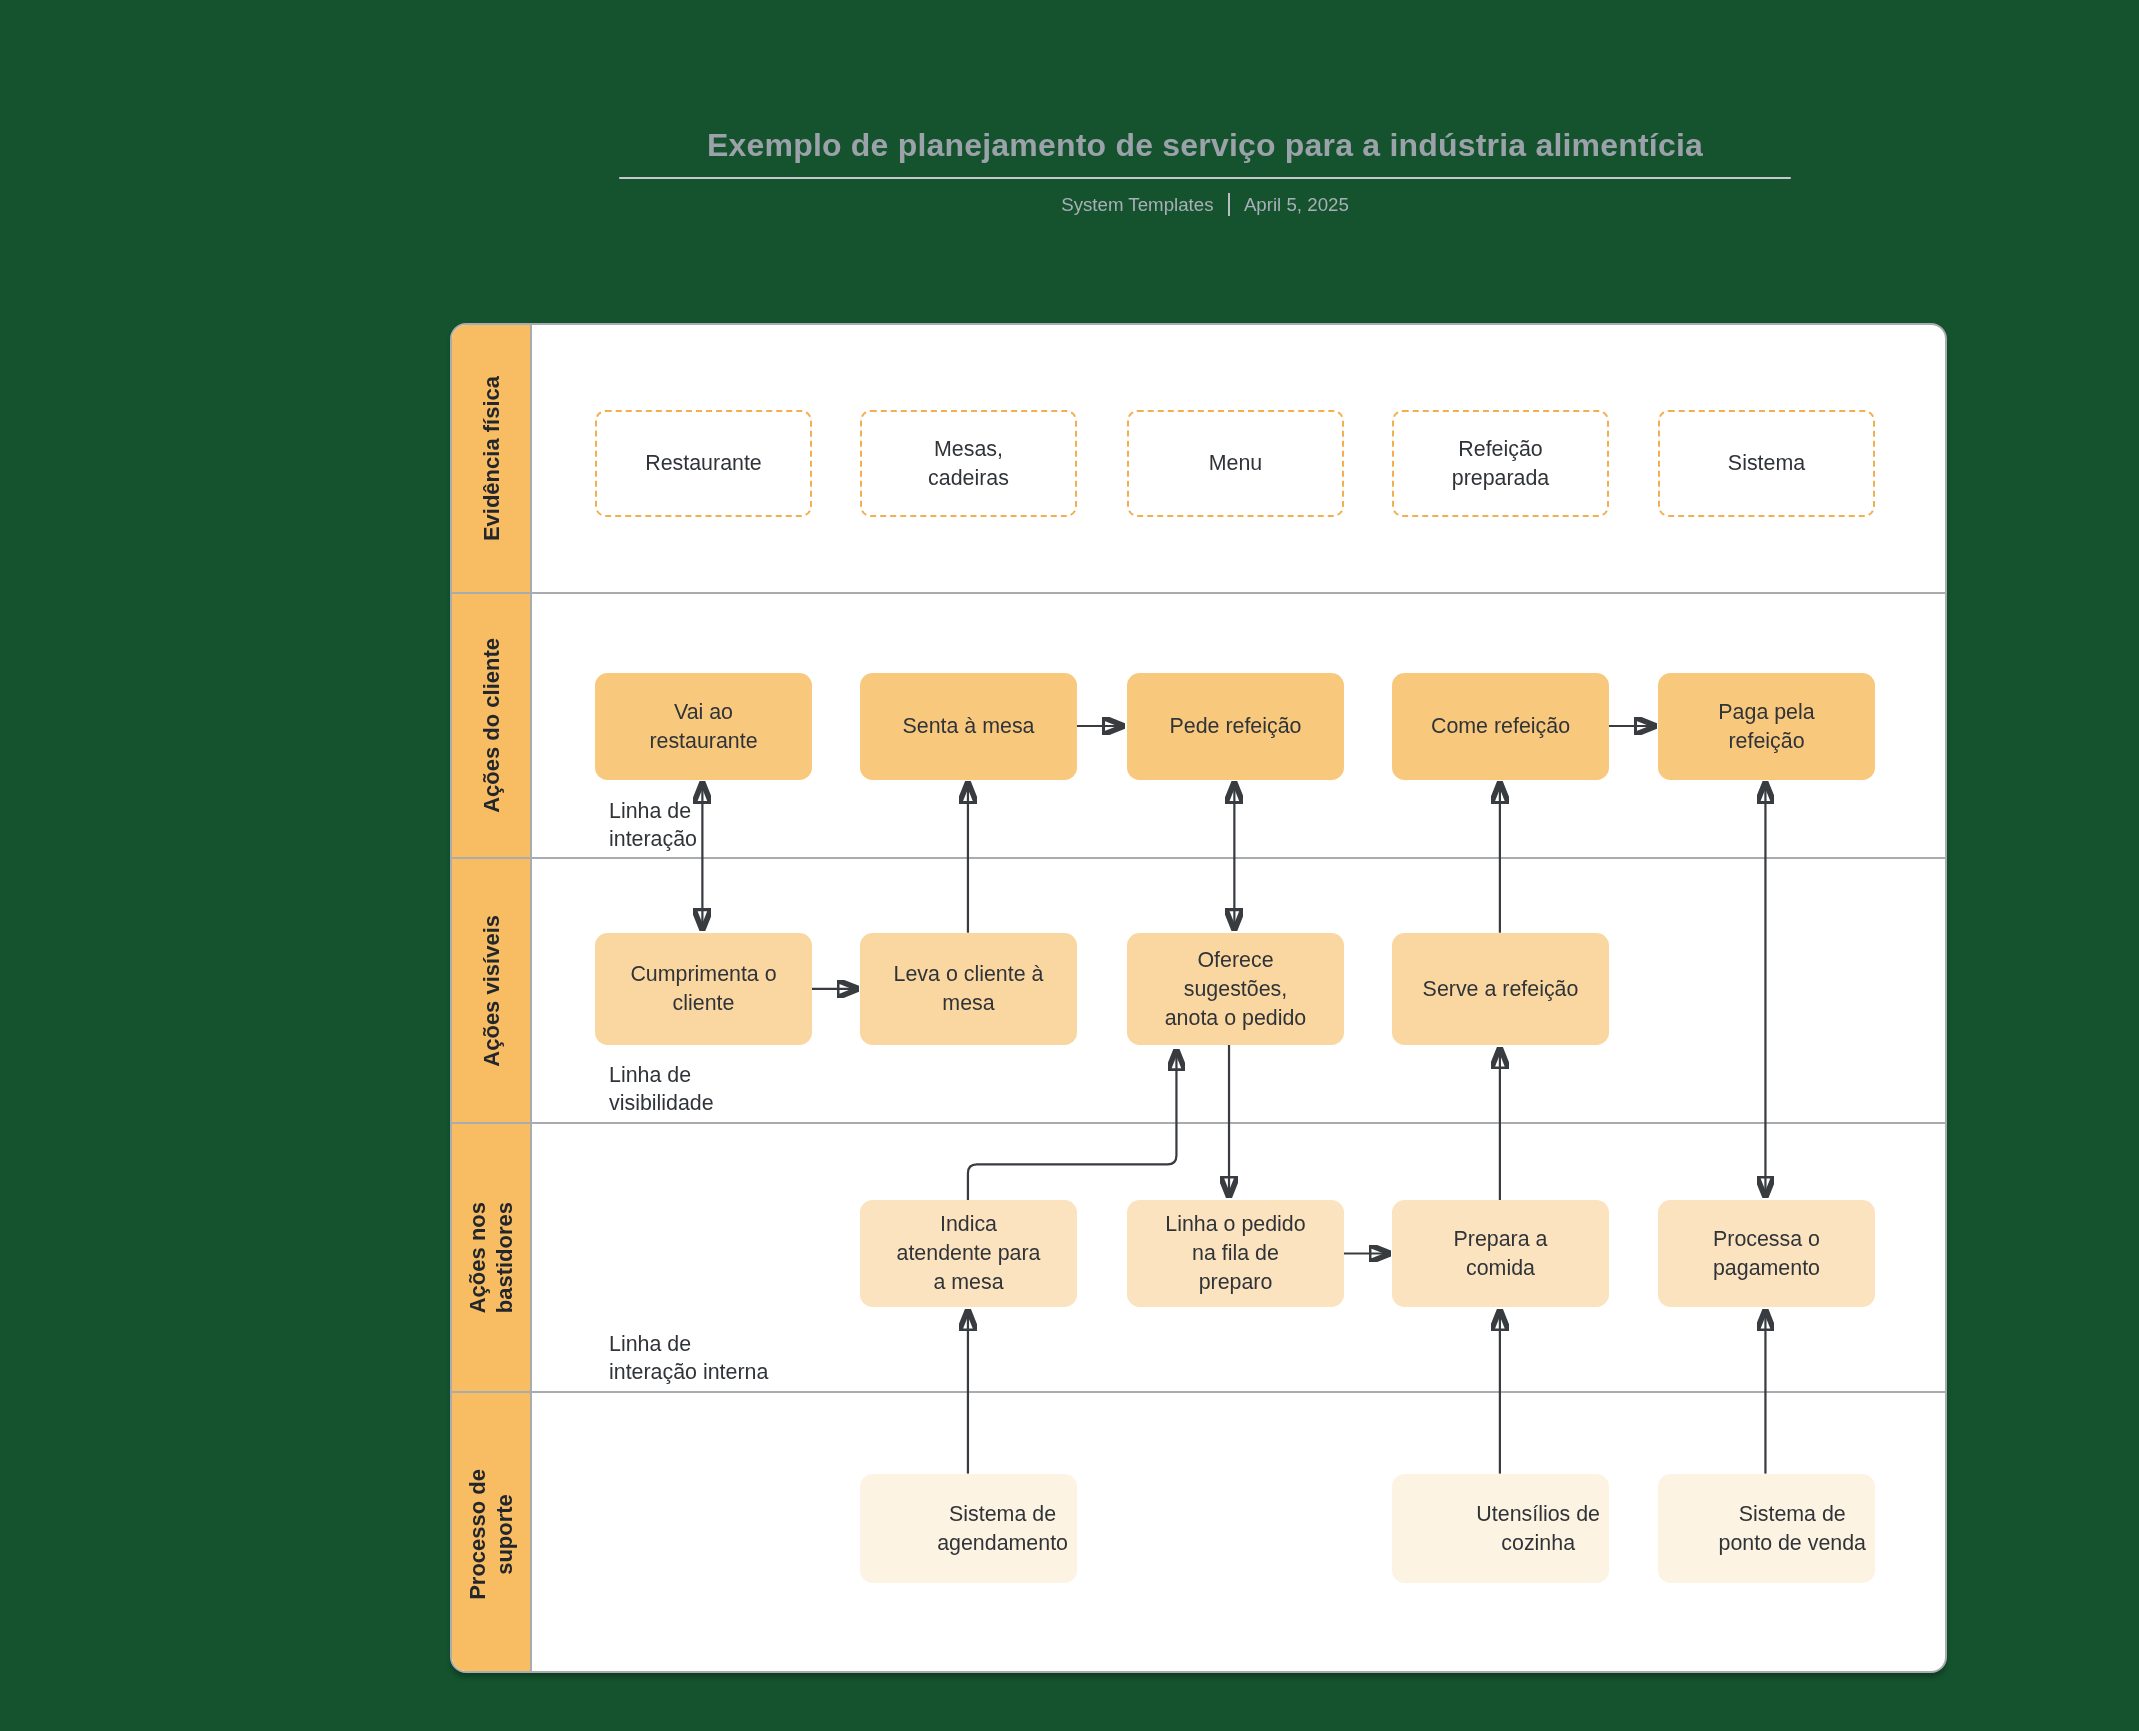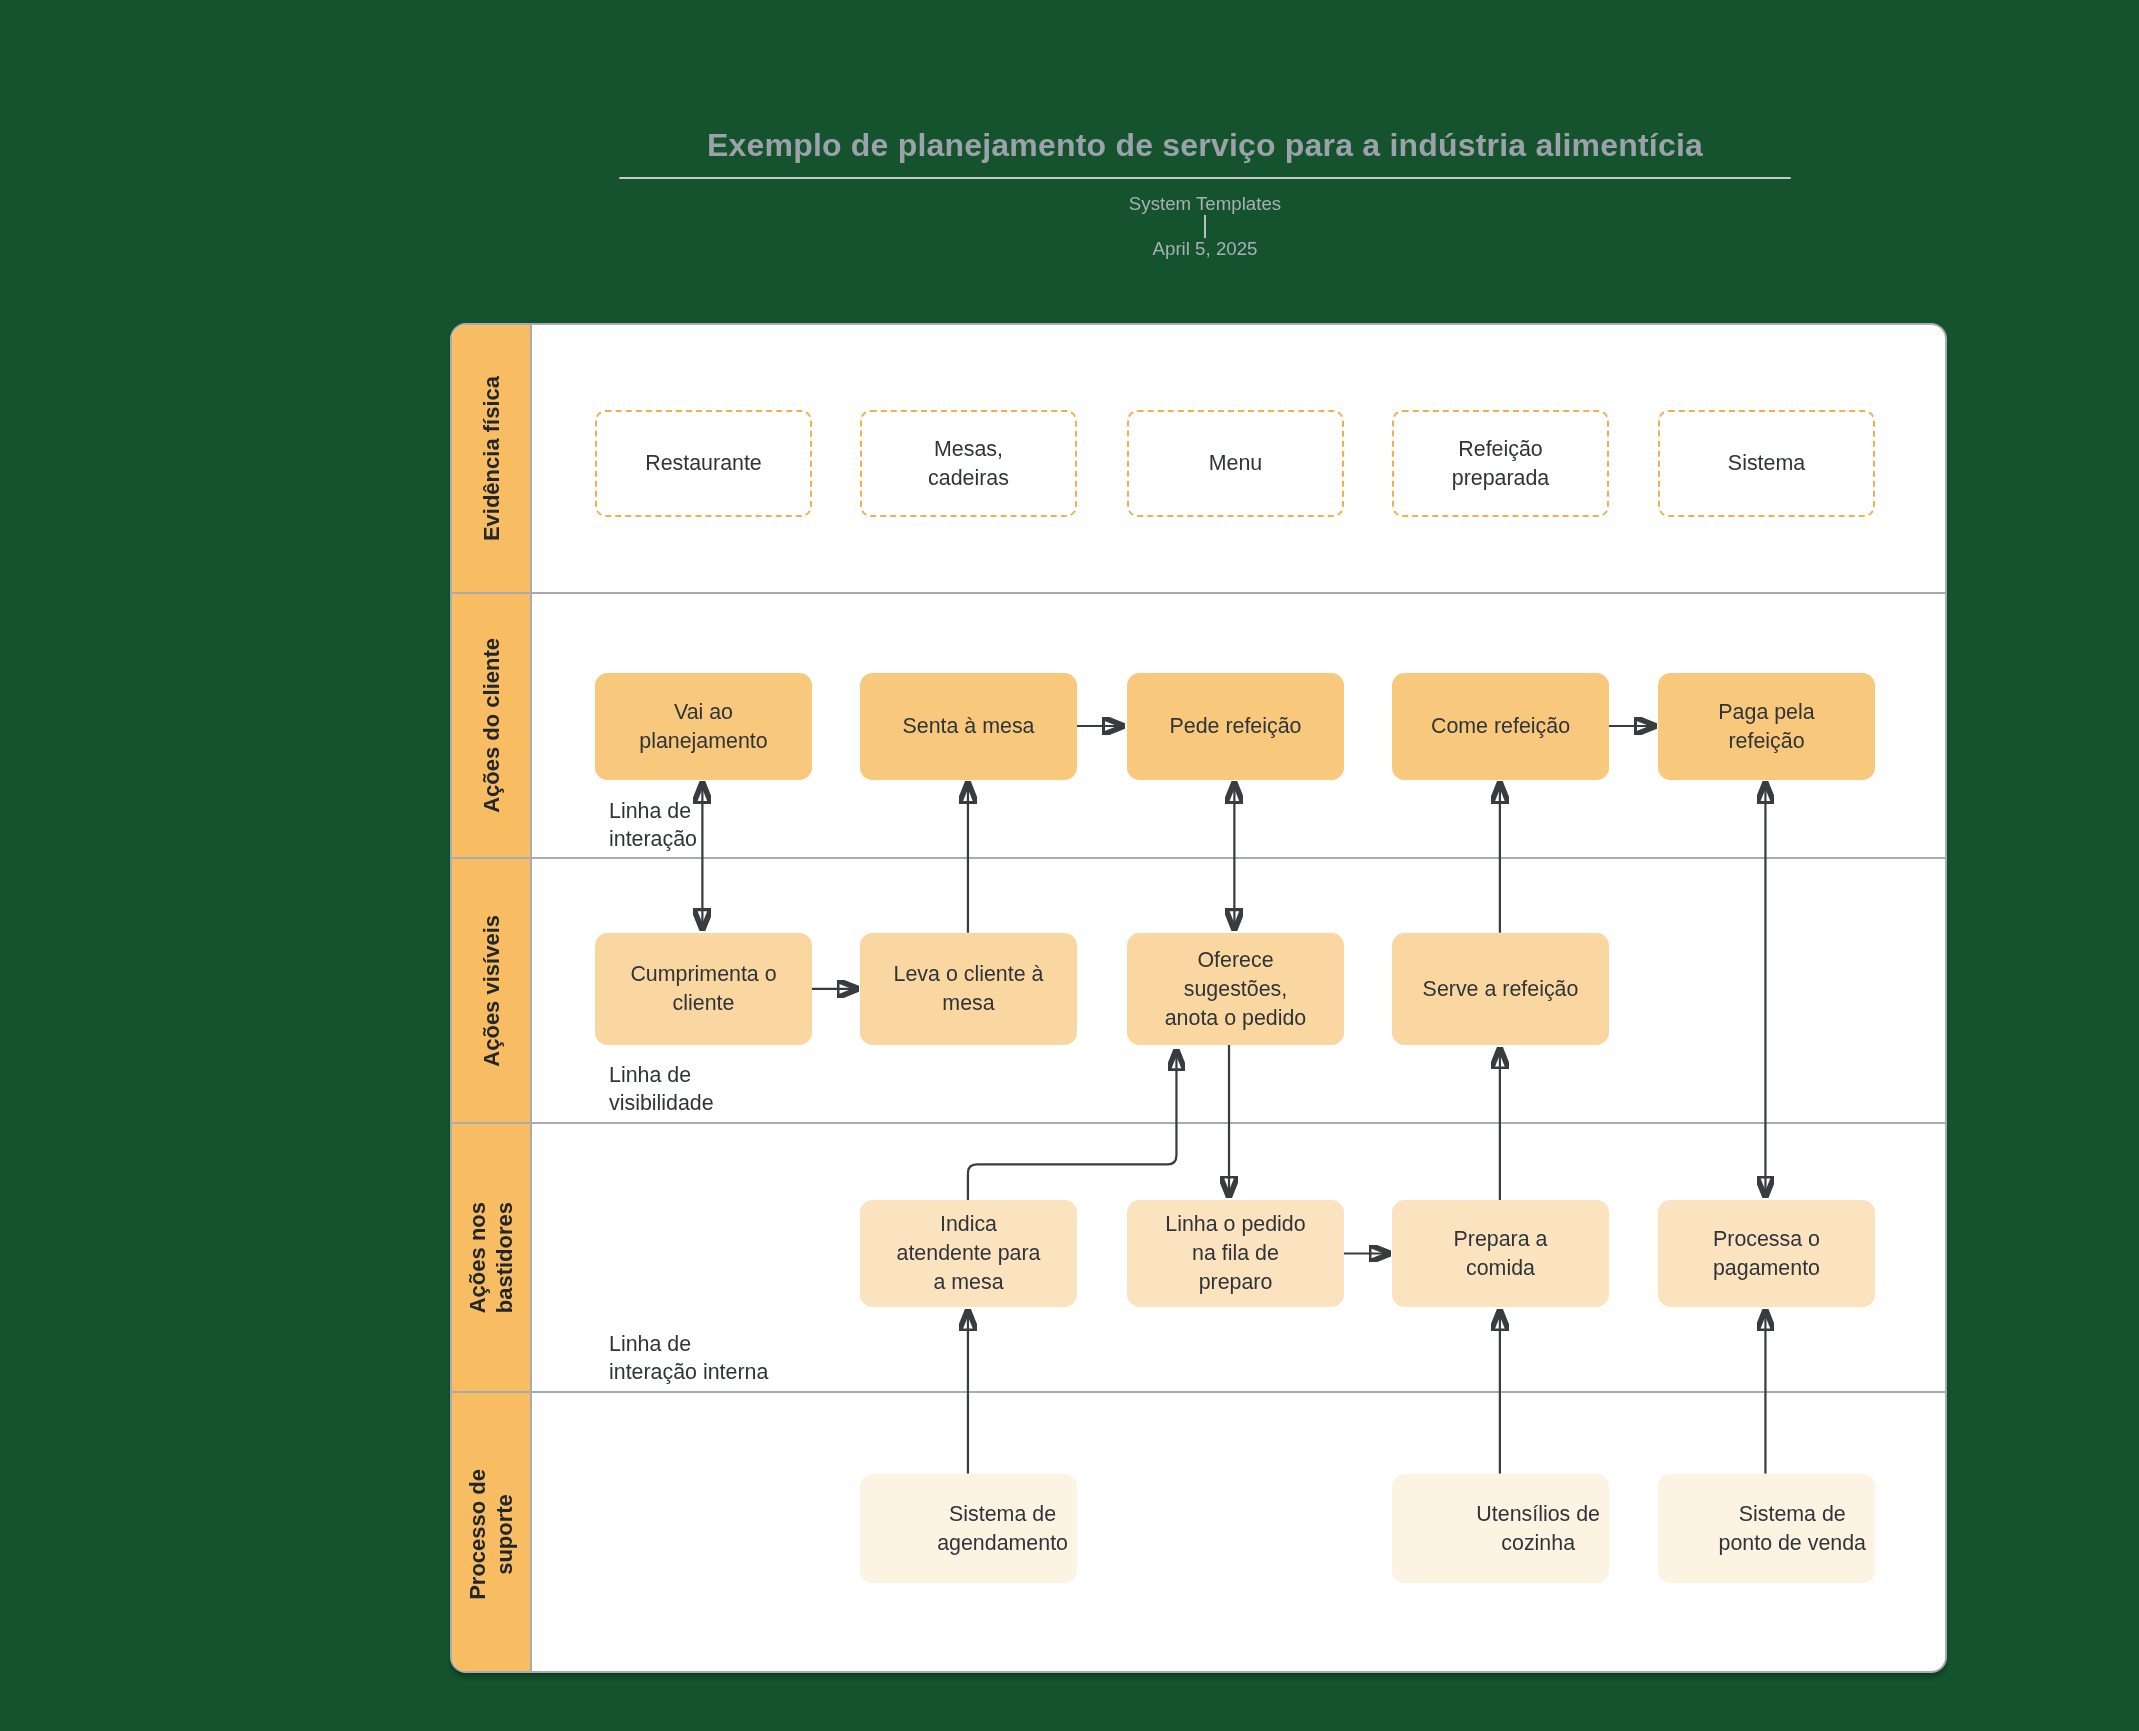--- a/index.html
+++ b/index.html
@@ -10,21 +10,21 @@
   }
   html,body{margin:0;padding:0;background:#ffffff;}
   .page{position:relative;width:2140px;height:1731px;background:#14532d;
         font-family:"Liberation Sans","DejaVu Sans",sans-serif;overflow:hidden;padding-left:32px;}
 
   
   .title-block{position:absolute;left:619px;top:127px;width:1172px;text-align:center;}
   .title{font-size:32px;font-weight:700;color:var(--c-title-text);letter-spacing:0.2px;}
   .title-rule{margin-top:12.5px;height:2.7px;background:var(--c-rule);border-radius:1.8px;}
   .subtitle{margin-top:14.3px;display:flex;align-items:center;justify-content:center;
-            font-size:18.7px;color:var(--c-subtitle-text);flex-direction:column;}
+            font-size:18.7px;color:var(--c-subtitle-text);}
   .subtitle .vbar{display:inline-block;width:1.8px;height:23px;background:#B9BEC4;margin:0 14.3px;}
 
   
   .blueprint{position:absolute;left:450px;top:323px;width:1497px;height:1350px;
              border:2.7px solid var(--c-grid-line);border-radius:16px;background:#fff;
              box-sizing:border-box;overflow:hidden;
              box-shadow:0 5.3px 5.3px -1.8px rgba(0,0,0,.28);}
   .lane{position:absolute;left:0;right:0;box-sizing:border-box;}
   .lane + .lane{border-top:2.7px solid var(--c-grid-line);}
   .lane1{top:0;height:267px}.lane2{top:267px;height:265px}.lane3{top:532px;height:265px}
@@ -148,21 +148,21 @@
     <div class="box physical c4 r1">
         <span>Refeição
 preparada</span>
       </div>
     <div class="box physical c5 r1">
         <span>Sistema</span>
       </div>
 
     <div class="box client c1 r2">
         <span>Vai ao
-planejamento</span>
+restaurante</span>
       </div>
     <div class="box client c3 r2">
         <span>Pede refeição</span>
       </div>
     <div class="box client c2 r2">
         <span>Senta à mesa</span>
       </div>
     <div class="box client c4 r2">
         <span>Come refeição</span>
       </div>

